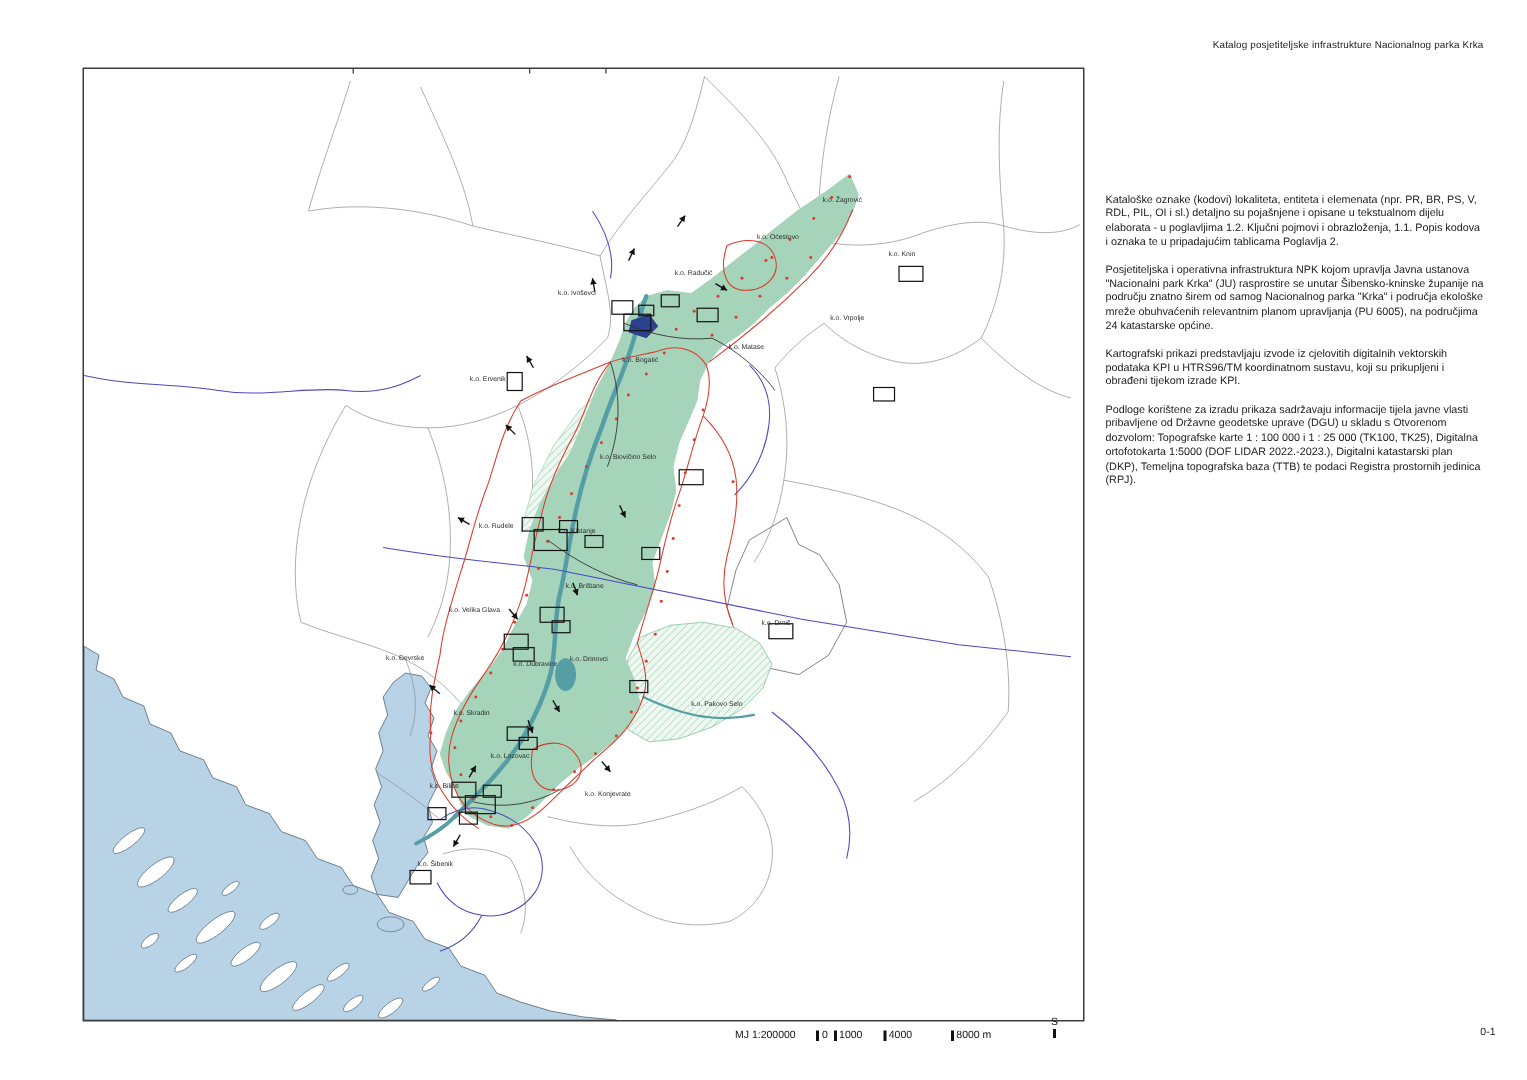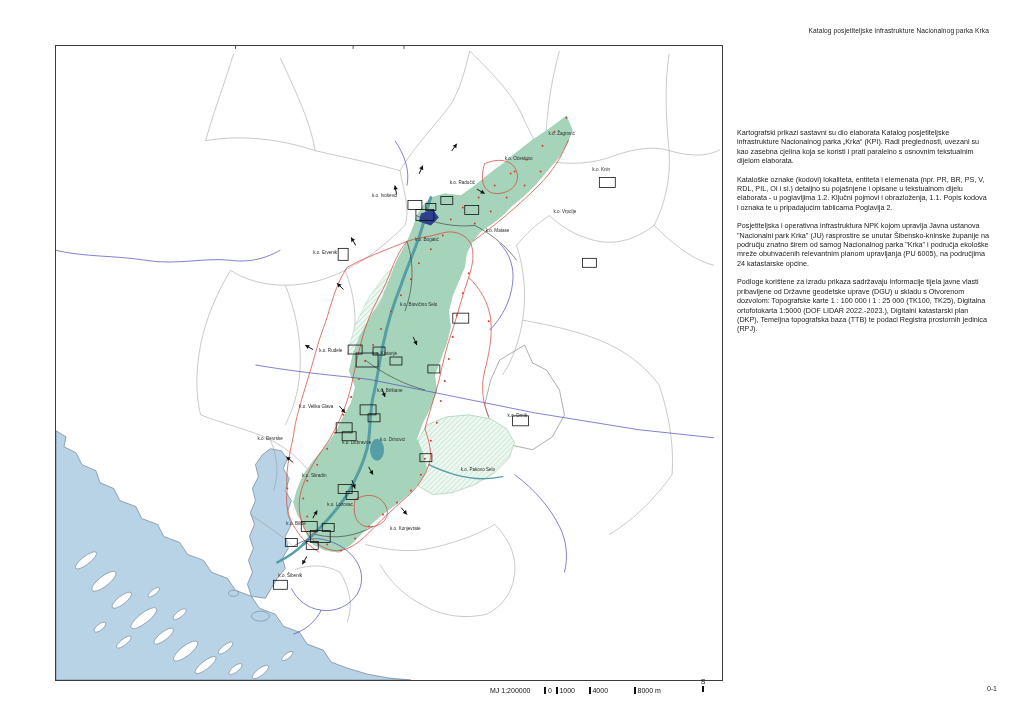--- a/index.html
+++ b/index.html
@@ -337,23 +337,23 @@
 
   <g stroke="#333" stroke-width="0.8">
     <line x1="180" y1="0" x2="180" y2="3"></line>
         <line x1="298" y1="0" x2="298" y2="3"></line>
         <line x1="349" y1="0" x2="349" y2="3"></line>
   </g>
 </svg>
 </div>
 
 <div class="notes" id="notes">
-    <p>Kartografski prikazi sastavni su dio elaborata Katalog posjetiteljske infrastrukture Nacionalnog parka „Krka“ (KPI). Radi preglednosti, uvezani su kao zasebna cjelina koja se koristi i prati paralelno s osnovnim tekstualnim dijelom elaborata.</p>
     <p>Kataloške oznake (kodovi) lokaliteta, entiteta i elemenata (npr. PR, BR, PS, V, RDL, PIL, OI i sl.) detaljno su pojašnjene i opisane u tekstualnom dijelu elaborata - u poglavljima 1.2. Ključni pojmovi i obrazloženja, 1.1. Popis kodova i oznaka te u pripadajućim tablicama Poglavlja 2.</p>
     <p>Posjetiteljska i operativna infrastruktura NPK kojom upravlja Javna ustanova "Nacionalni park Krka" (JU) rasprostire se unutar Šibensko-kninske županije na području znatno širem od samog Nacionalnog parka "Krka" i područja ekološke mreže obuhvaćenih relevantnim planom upravljanja (PU 6005), na područjima 24 katastarske općine.</p>
+    <p>Kartografski prikazi predstavljaju izvode iz cjelovitih digitalnih vektorskih podataka KPI u HTRS96/TM koordinatnom sustavu, koji su prikupljeni i obrađeni tijekom izrade KPI.</p>
     <p>Podloge korištene za izradu prikaza sadržavaju informacije tijela javne vlasti pribavljene od Državne geodetske uprave (DGU) u skladu s Otvorenom dozvolom: Topografske karte 1 : 100 000 i 1 : 25 000 (TK100, TK25), Digitalna ortofotokarta 1:5000 (DOF LIDAR 2022.-2023.), Digitalni katastarski plan (DKP), Temeljna topografska baza (TTB) te podaci Registra prostornih jedinica (RPJ).</p>
   </div>
 
 <div class="scalebar">
   <span class="mj">MJ 1:200000</span>
   <span id="ticks" style="display:inline-flex;align-items:center;">
       <span class="tick" style="margin-left: 0px;">
         <span class="tickbar"></span>
         <span>0</span>
       </span>

